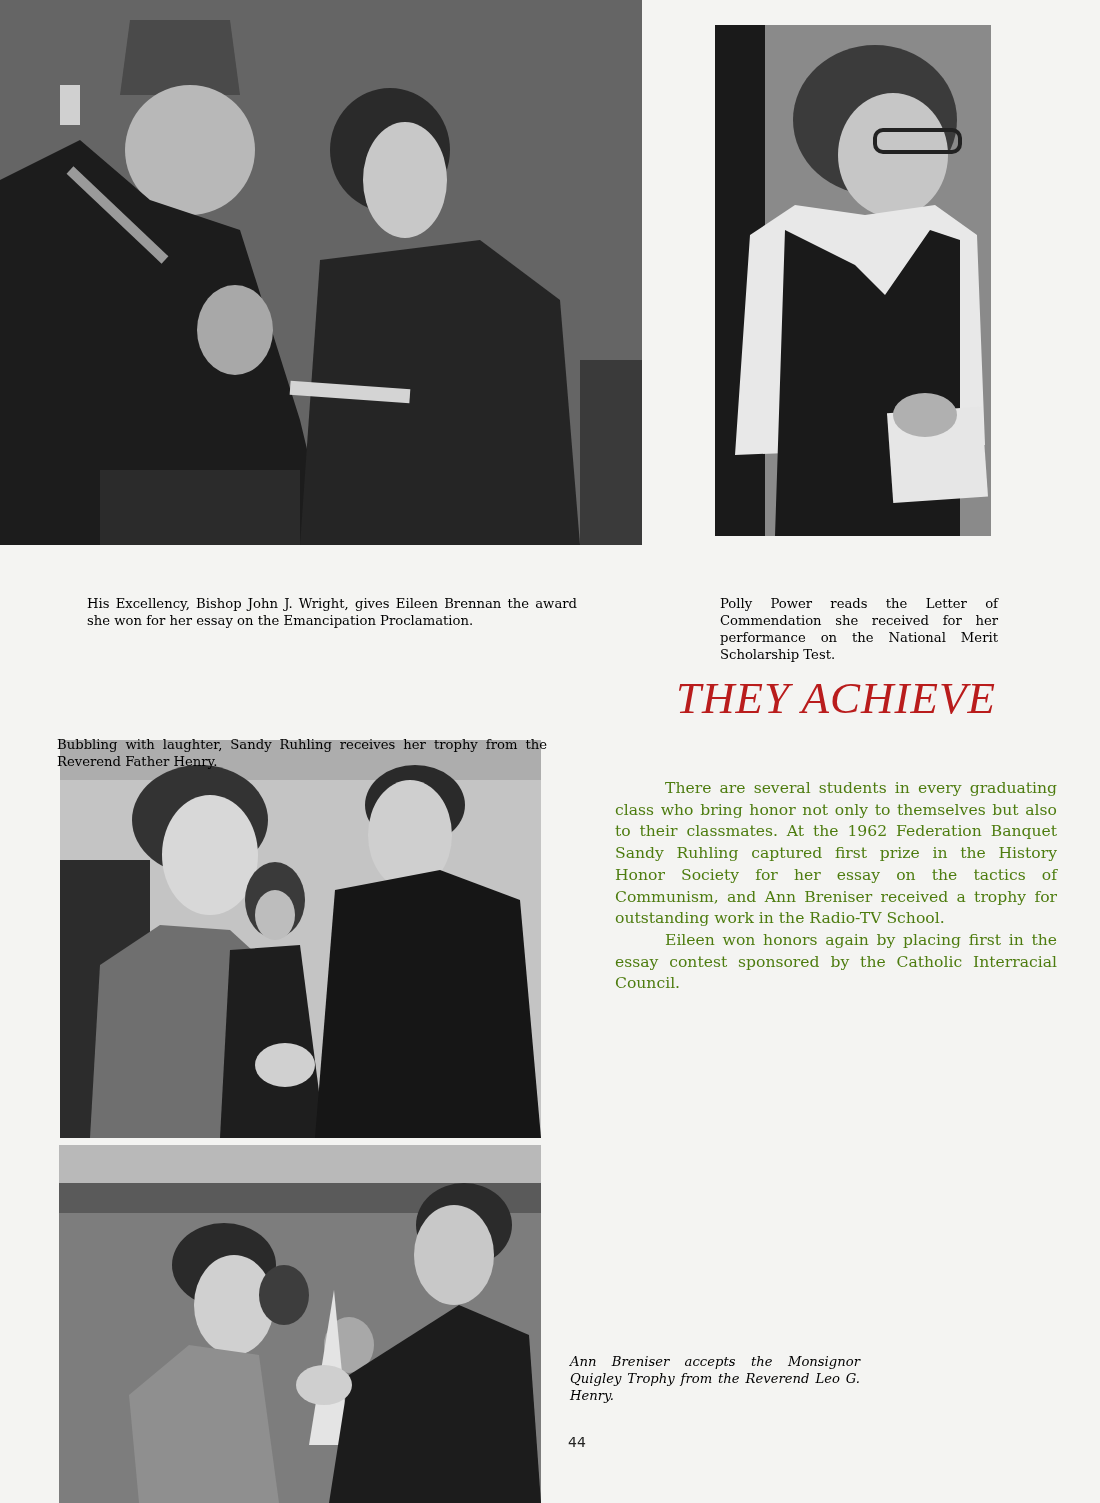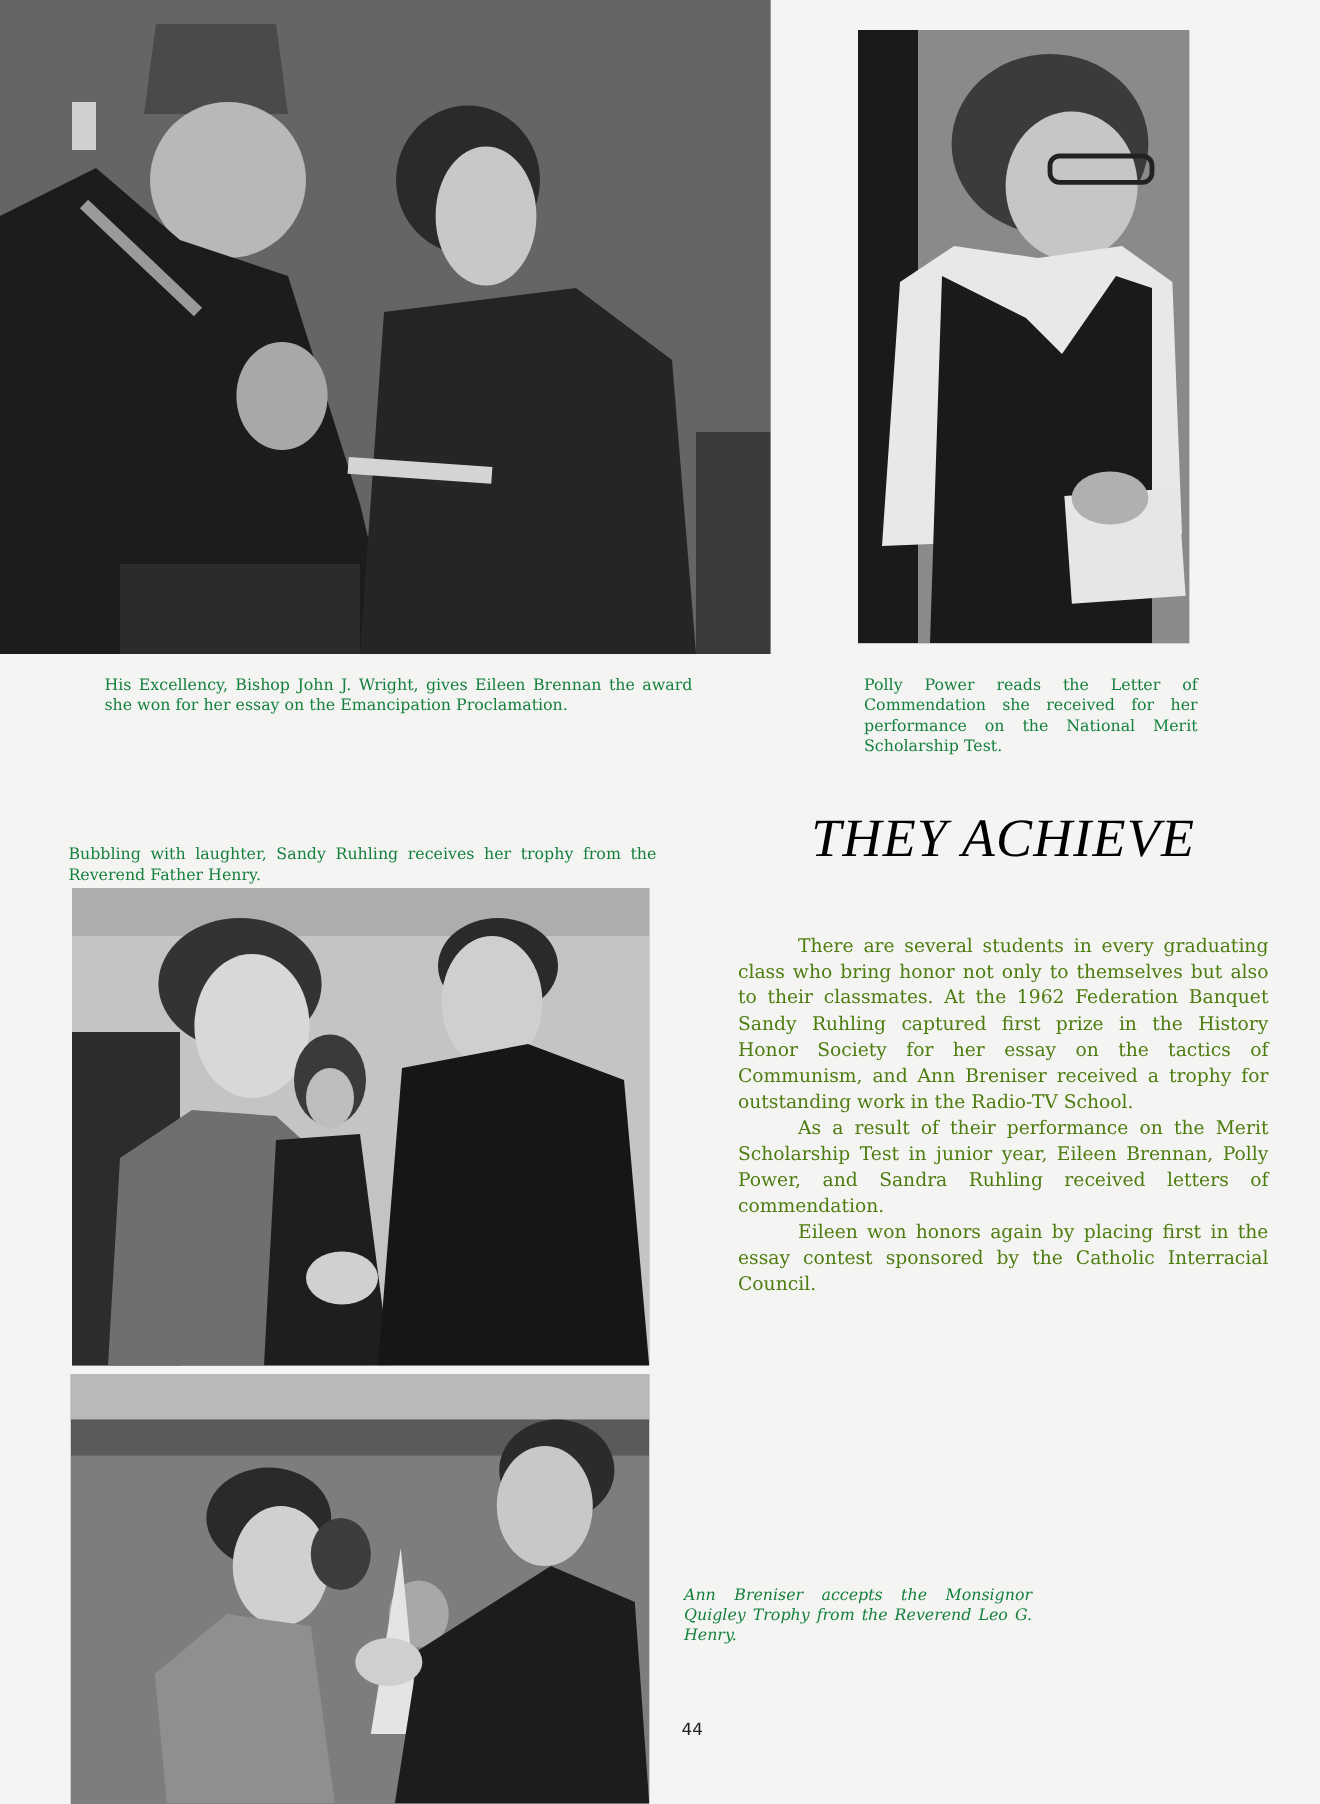--- a/index.html
+++ b/index.html
@@ -16,33 +16,34 @@
     .photo svg { width: 100%; height: 100%; display: block; }
     #photo-bishop { left: 0; top: 0; width: 642px; height: 545px; }
     #photo-polly { left: 715px; top: 25px; width: 276px; height: 511px; }
     #photo-sandy { left: 60px; top: 740px; width: 481px; height: 398px; }
     #photo-ann { left: 59px; top: 1145px; width: 482px; height: 358px; }
 
     .caption {
       position: absolute;
       font-family: "DejaVu Serif", serif;
       font-size: 13.2px; line-height: 17px;
-      color: #15803d;
+      color: #000000;
       text-align: justify;
+      margin-top: 32px;
     }
     #caption-bishop { left: 87px; top: 563px; width: 490px; }
     #caption-polly { left: 720px; top: 563px; width: 278px; }
     #caption-sandy { left: 57px; top: 704px; width: 490px; }
     #caption-ann { left: 570px; top: 1321px; width: 290px; font-style: italic; }
 
     #page-title {
       position: absolute; left: 676px; top: 672px;
       font-family: "Liberation Serif", "DejaVu Serif", serif;
       font-style: italic; font-size: 45px; letter-spacing: 1px;
-      color: #000000; white-space: nowrap;
+      color: #b91c1c; white-space: nowrap;
     }
     #article {
       position: absolute; left: 615px; top: 778px; width: 442px;
       font-family: "DejaVu Serif", serif;
       font-size: 15.6px; line-height: 21.7px; color: #4d7c0f;
     }
     #article p { margin: 0; text-align: justify; text-indent: 50px; }
     #page-number {
       position: absolute; left: 568px; top: 1434px;
       font-family: "DejaVu Sans", sans-serif; font-size: 14px; color: #222;
@@ -121,19 +122,18 @@
 </div>
 
 <div class="caption" id="caption-bishop">His Excellency, Bishop John J. Wright, gives Eileen Brennan the award she won for her essay on the Emancipation Proclamation.</div>
 <div class="caption" id="caption-polly">Polly Power reads the Letter of Commendation she received for her performance on the National Merit Scholarship Test.</div>
 <div class="caption" id="caption-sandy">Bubbling with laughter, Sandy Ruhling receives her trophy from the Reverend Father Henry.</div>
 
 <div id="page-title">THEY ACHIEVE</div>
 
 <div id="article">
   <p>There are several students in every graduating class who bring honor not only to themselves but also to their classmates. At the 1962 Federation Banquet Sandy Ruhling captured first prize in the History Honor Society for her essay on the tactics of Communism, and Ann Breniser received a trophy for outstanding work in the Radio-TV School.</p>
-  <p>As a result of their performance on the Merit Scholarship Test in junior year, Eileen Brennan, Polly Power, and Sandra Ruhling received letters of commendation.</p>
   <p>Eileen won honors again by placing first in the essay contest sponsored by the Catholic Interracial Council.</p>
 </div>
 
 <div class="caption" id="caption-ann">Ann Breniser accepts the Monsignor Quigley Trophy from the Reverend Leo G. Henry.</div>
 
 <div id="page-number">44</div>
 
 </body></html>

